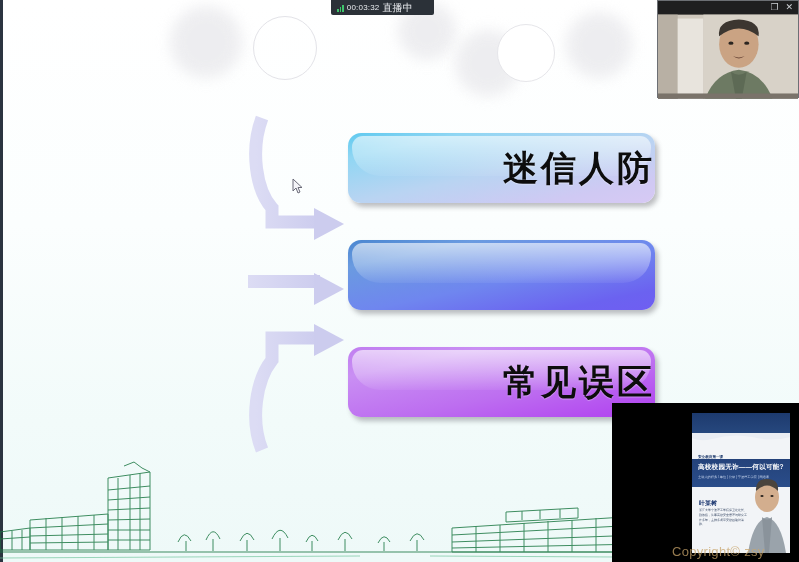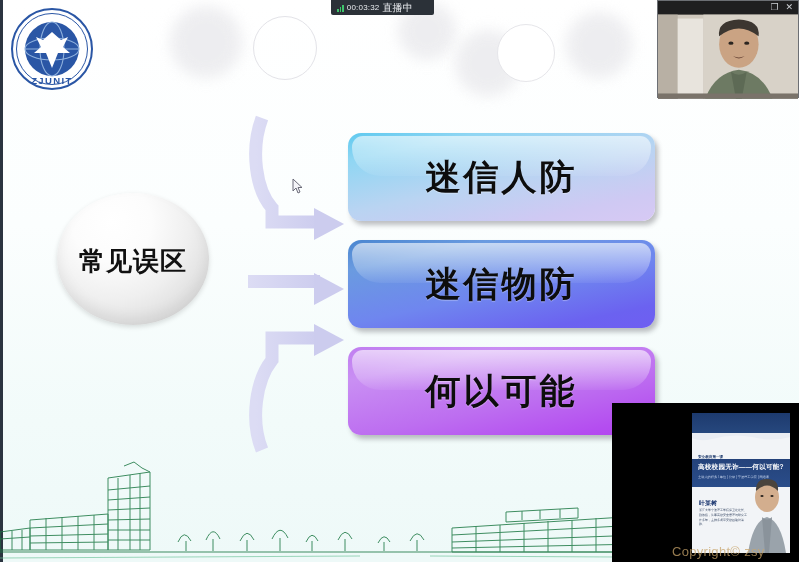--- a/index.html
+++ b/index.html
@@ -59,22 +59,22 @@
     font-family:"DejaVu Serif","Liberation Serif",serif;
     font-size:26px;font-weight:700;color:#111;letter-spacing:1px;
     transform:translateY(2px);
   }
 
   
   .arrows{position:absolute;left:0;top:0;width:799px;height:562px;pointer-events:none;}
 
   
   .box{
-    position:absolute;left:348px;width:307px;height:88px;border-radius:13px;
-    display:flex;align-items:center;justify-content:center;
+    position:absolute;left:348px;width:307px;height:70px;border-radius:13px;
+    display:flex;align-items:center;justify-content:flex-end;
     box-shadow:3px 4px 5px rgba(60,60,70,.33);
     overflow:hidden;
   }
   .box .gloss{
     position:absolute;left:4px;top:3px;width:299px;height:40px;border-radius:11px 11px 28px 28px;
     background:linear-gradient(180deg,rgba(255,255,255,.62),rgba(255,255,255,.06));
     pointer-events:none;
   }
   .box .txt{
     position:relative;z-index:2;
@@ -129,32 +129,20 @@
 
   <div class="edge-left"></div>
 
   <div class="blob" style="left:170px;top:6px;width:72px;height:72px;"></div>
   <div class="blob" style="left:398px;top:2px;width:58px;height:58px;"></div>
   <div class="blob" style="left:455px;top:30px;width:66px;height:66px;"></div>
   <div class="blob" style="left:566px;top:12px;width:66px;height:66px;"></div>
   <div class="ring" style="left:253px;top:16px;width:62px;height:62px;"></div>
   <div class="ring filled" style="left:497px;top:24px;width:56px;height:56px;"></div>
 
-  <div class="logo">
-    <svg viewBox="0 0 88 86" xmlns="http://www.w3.org/2000/svg">
-      <circle cx="44" cy="43" r="40" fill="#ffffff" stroke="#2a56a5" stroke-width="2"></circle>
-      <circle cx="44" cy="43" r="35.5" fill="#ffffff" stroke="#2a56a5" stroke-width="1"></circle>
-      <circle cx="44" cy="43" r="27" fill="#2a56a5"></circle>
-      <ellipse cx="44" cy="43" rx="27" ry="11" fill="none" stroke="#8fb1dd" stroke-width="1.1"></ellipse>
-      <ellipse cx="44" cy="43" rx="12" ry="27" fill="none" stroke="#8fb1dd" stroke-width="1.1"></ellipse>
-      <line x1="17" y1="43" x2="71" y2="43" stroke="#8fb1dd" stroke-width="1.1"></line>
-      <path d="M44 26 L53 34 L60 31 L55 41 L62 47 L50 47 L44 62 L38 47 L26 47 L33 41 L28 31 L35 34 Z" fill="#ffffff"></path>
-      <text x="44" y="78" font-family="Liberation Sans, sans-serif" font-size="9.5" font-weight="700" fill="#2a56a5" text-anchor="middle" letter-spacing="1.4">ZJUNIT</text>
-    </svg>
-  </div>
 
 
   <div class="livebar">
     <span class="bars">
         <i></i>
         <i></i>
         <i></i>
       </span>
     <span class="t">00:03:32</span>
     <span class="s">直播中</span>
@@ -171,35 +159,31 @@
     <path d="M262,118 C250,150 256,190 272,208 L272,222 L318,222" fill="none" stroke="url(#ag)" stroke-width="13" stroke-linecap="butt"></path>
     <polygon points="314,208 344,224 314,240" fill="#ccccee"></polygon>
 
     <rect x="248" y="275" width="72" height="13" fill="url(#ag)"></rect>
     <polygon points="314,273 344,289 314,305" fill="#ccccee"></polygon>
 
     <path d="M262,450 C250,420 256,380 272,360 L272,338 L318,338" fill="none" stroke="url(#ag)" stroke-width="13" stroke-linecap="butt"></path>
     <polygon points="314,324 344,340 314,356" fill="#ccccee"></polygon>
   </svg>
 
-  <div class="sphere">
-    <span class="sphere-label">常见误区</span>
-  </div>
 
   <div class="box" id="box0">
     <div class="gloss"></div>
     <span class="txt">迷信人防</span>
   </div>
   <div class="box" id="box1">
     <div class="gloss"></div>
-    <span class="txt">迷信物防</span>
   </div>
   <div class="box" id="box2">
     <div class="gloss"></div>
-    <span class="txt">何以可能</span>
+    <span class="txt">常见误区</span>
   </div>
 
   <svg class="city" viewBox="0 0 799 120" xmlns="http://www.w3.org/2000/svg">
     <g fill="none" stroke="#1f7a46" stroke-width="1">
 
       <path d="M108,36 L150,30 L150,108 L108,108 Z"></path>
       <path d="M108,48 L150,44 M108,58 L150,55 M108,68 L150,66 M108,78 L150,77 M108,88 L150,88 M108,98 L150,98"></path>
       <path d="M118,36 L118,108 M130,33 L130,108 M140,31 L140,108"></path>
       <path d="M124,24 L134,20 L142,26 L150,30"></path>
 

